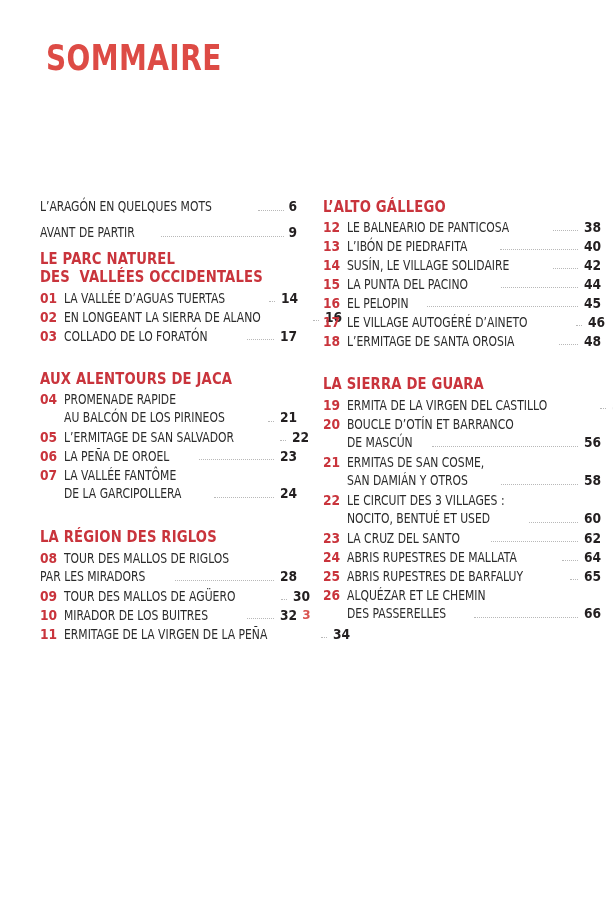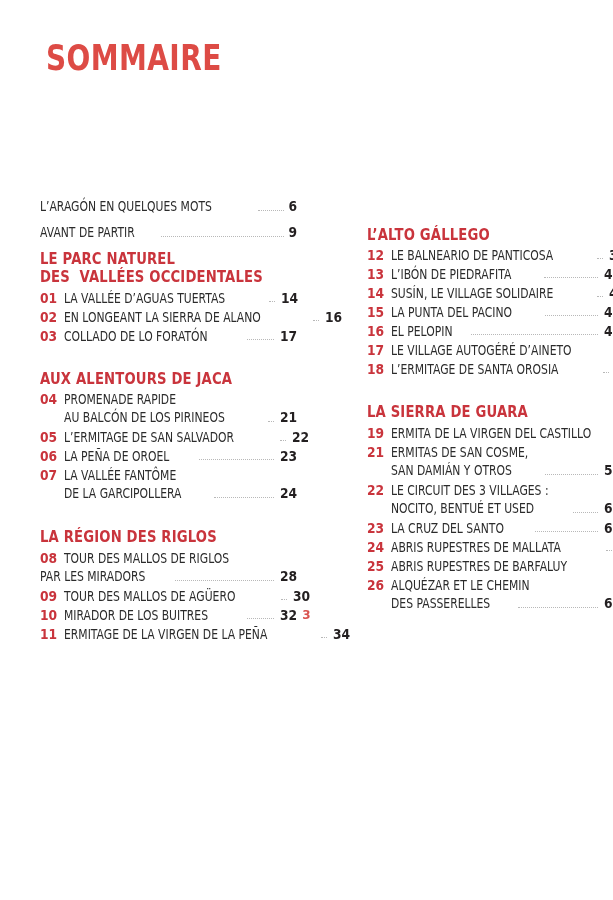--- a/index.html
+++ b/index.html
@@ -38,35 +38,33 @@
   }
 
   
   .columns {
     position: absolute;
     top: 198px;
     left: 0;
     width: 613px;
     display: flex;
     align-items: flex-start;
-    gap: 44px;
   }
   .col {
     box-sizing: border-box;
   }
   .col-left {
     width: 305px;
     padding-left: 40px;
     padding-right: 8px;
   }
   .col-right {
     width: 308px;
     padding-left: 18px;
-    padding-right: 36px;
-    margin-top: 28px;
+    padding-right: 12px;
   }
 
   
   .preface {
     margin-bottom: 0;
   }
   .plain-row {
     display: flex;
     align-items: baseline;
     width: 100%;
@@ -380,20 +378,32 @@
             <div class="entry">
               <div class="entry-line">
                 <span class="entry-num">19</span>
                 <span class="entry-text">ERMITA DE LA VIRGEN DEL CASTILLO</span>
                 <span class="leader"></span>
                 <span class="pnum">54</span>
               </div>
             </div>
             <div class="entry">
               <div class="entry-line">
+                <span class="entry-num">20</span>
+                <span class="entry-text">BOUCLE D’OTÍN ET BARRANCO</span>
+              </div>
+              <div class="cont-line indent">
+                <span class="cont-pad"></span>
+                <span class="entry-text">DE MASCÚN</span>
+                <span class="leader"></span>
+                <span class="pnum">56</span>
+              </div>
+            </div>
+            <div class="entry">
+              <div class="entry-line">
                 <span class="entry-num">21</span>
                 <span class="entry-text">ERMITAS DE SAN COSME,</span>
               </div>
               <div class="cont-line indent">
                 <span class="cont-pad"></span>
                 <span class="entry-text">SAN DAMIÁN Y OTROS</span>
                 <span class="leader"></span>
                 <span class="pnum">58</span>
               </div>
             </div>

